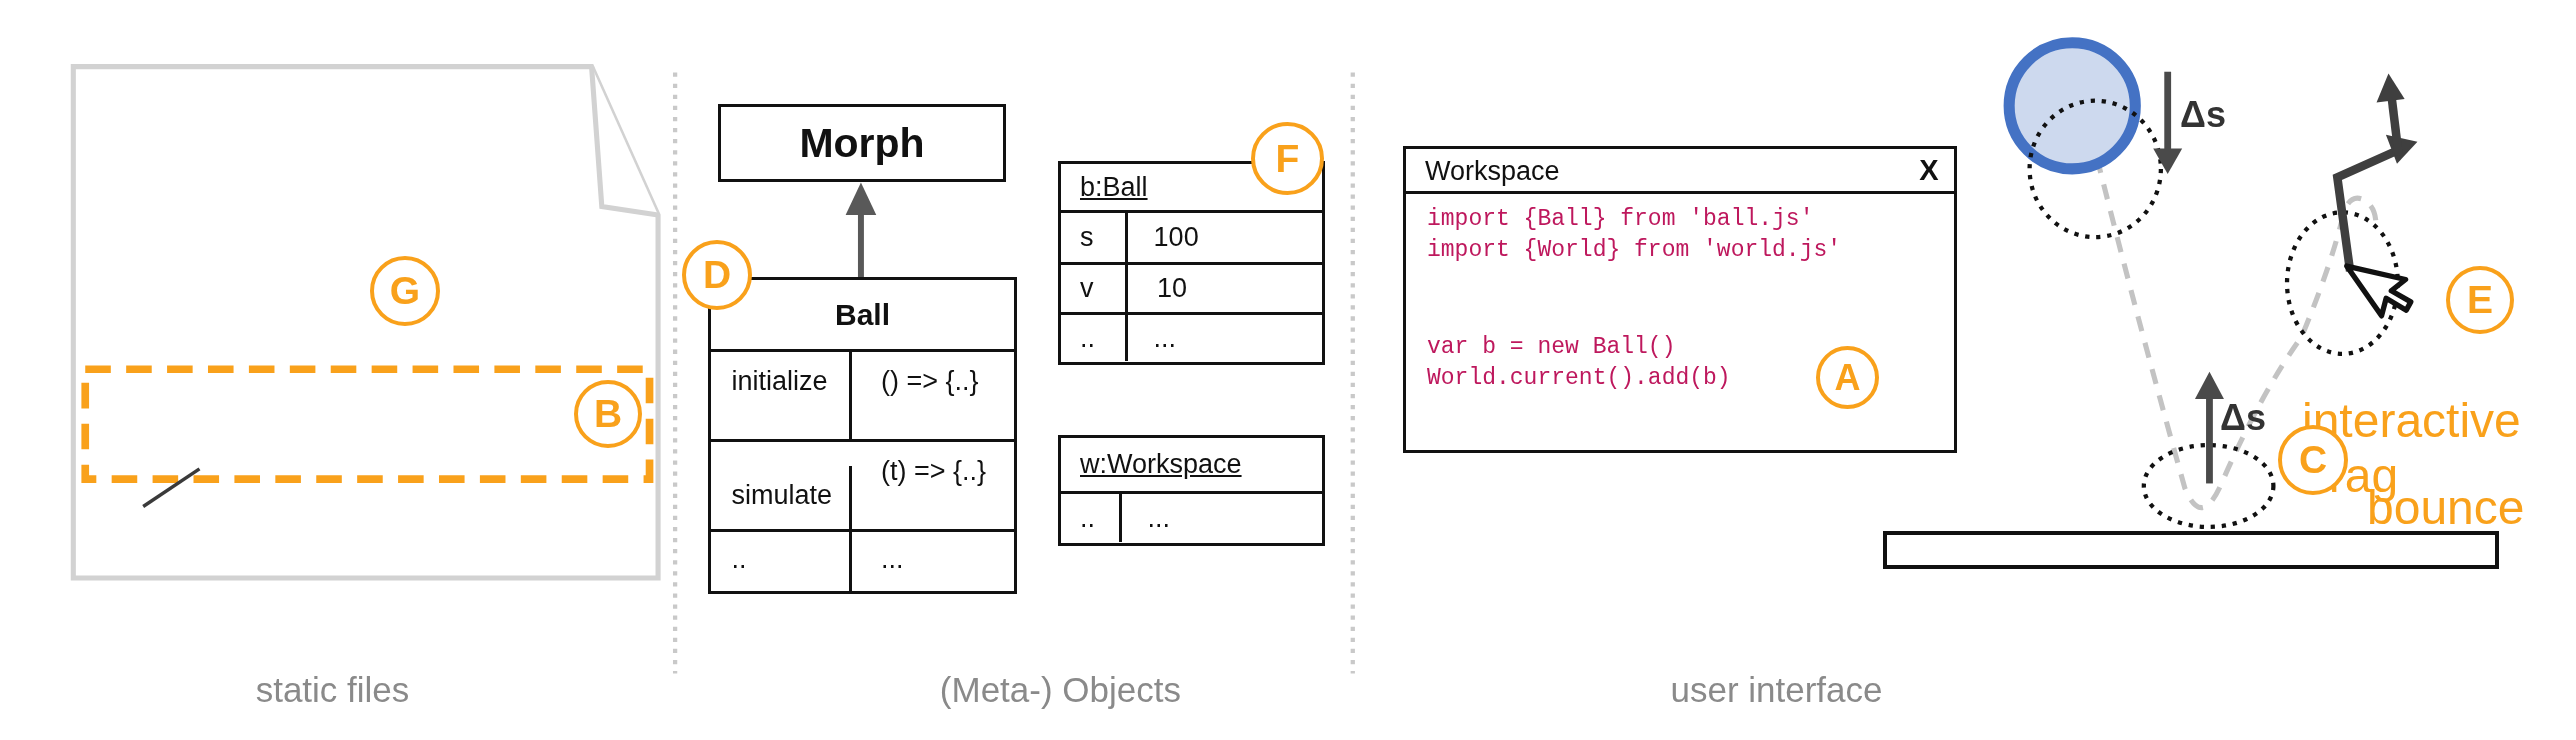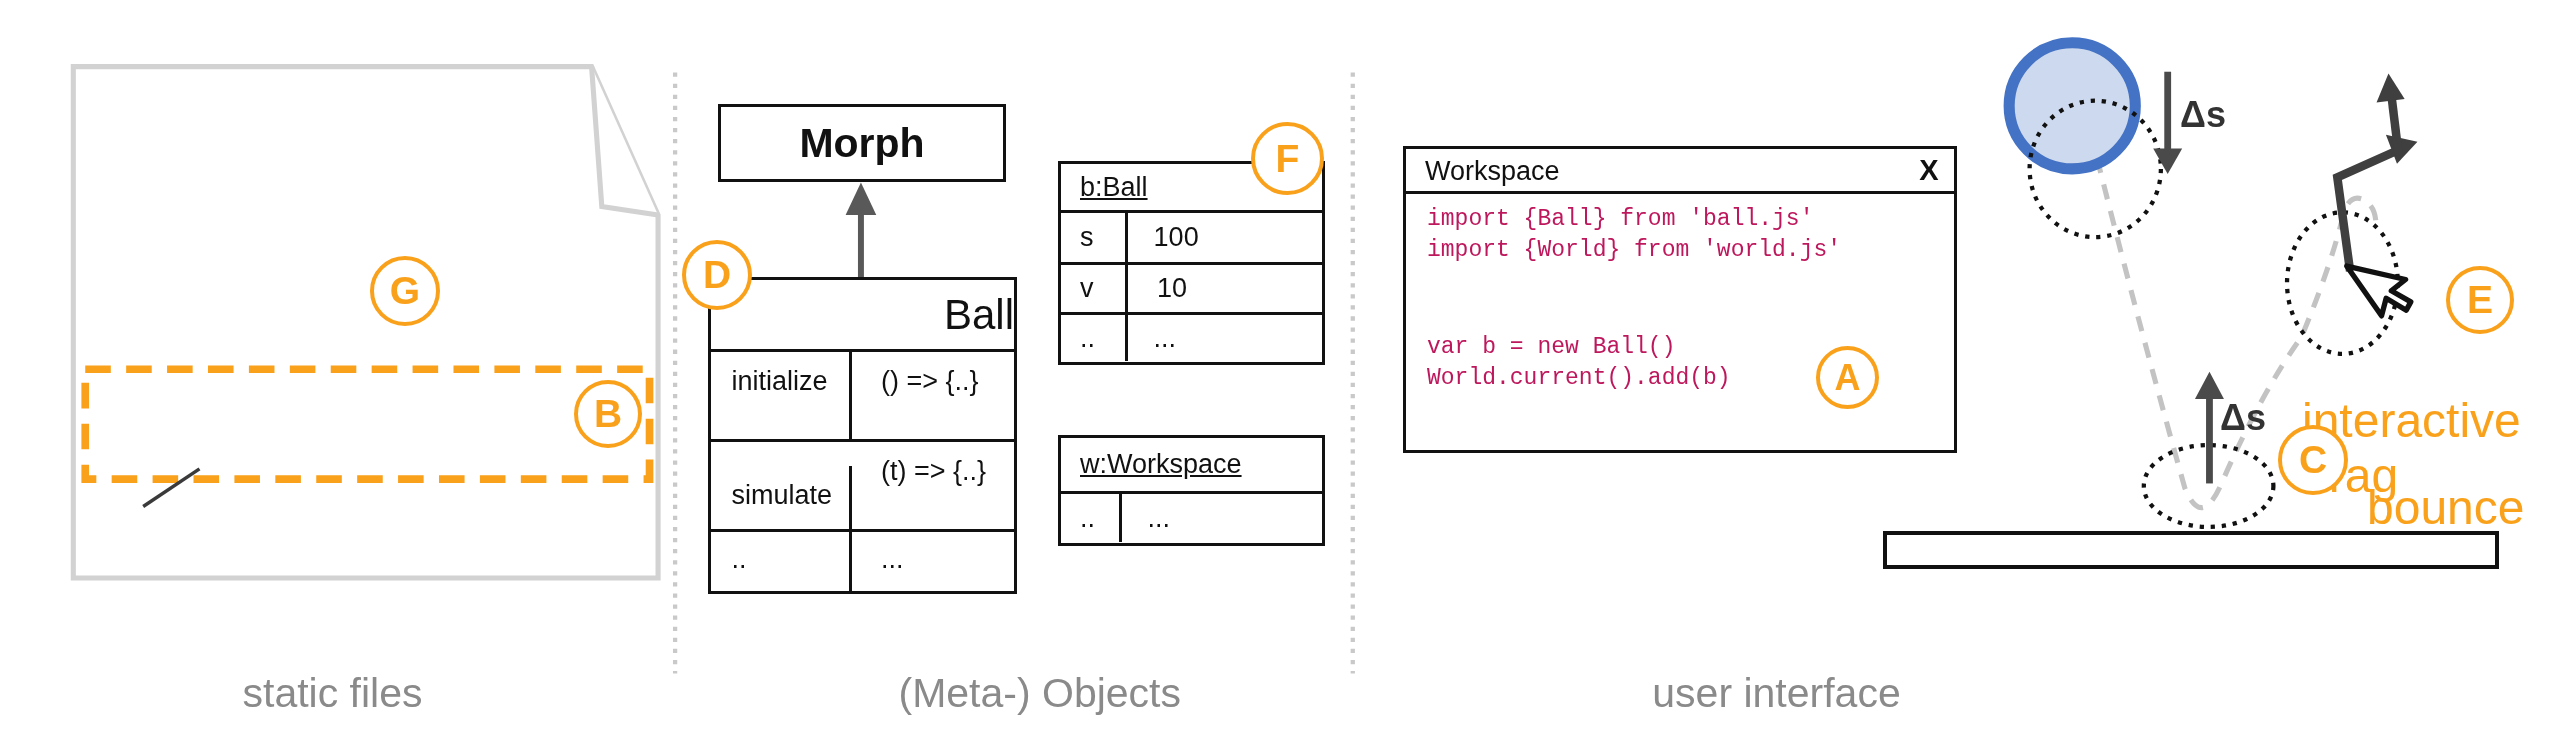--- a/index.html
+++ b/index.html
@@ -2,31 +2,31 @@
 <html style="font-size:13.6px"><head>
 <meta charset="utf-8">
 <style>
   html,body{margin:0;padding:0;background:#ffffff;}
   #canvas{position:relative;width:2576px;height:741px;background:#ffffff;overflow:hidden;
           font-family:"Liberation Sans", sans-serif;}
   .abs{position:absolute;}
   .mono{font-family:"Liberation Mono","DejaVu Sans Mono",monospace;font-size:24px;color:#222;white-space:pre;}
   .wmono{font-family:"Liberation Mono","DejaVu Sans Mono",monospace;font-size:23px;color:#be185d;white-space:pre;}
   .filename{font-size:38px;color:#a9a9a9;letter-spacing:-0.9px;}
-  .section-label{font-size:41px;color:#8a8a8a;text-align:center;}
+  .section-label{font-size:35px;color:#8a8a8a;text-align:center;}
   .badge{position:absolute;border:4.3px solid #F9A11B;border-radius:50%;background:#ffffff;
          color:#F9A11B;font-weight:bold;display:flex;align-items:center;justify-content:center;
          font-size:39px;box-sizing:border-box;z-index:6;}
   
   .tbl{position:absolute;border:3.4px solid #111;box-sizing:border-box;background:#fff;z-index:3;}
   .tbl-header{box-sizing:border-box;display:flex;align-items:center;}
   .tbl-row{box-sizing:border-box;border-top:3.4px solid #111;display:flex;}
   .cell{box-sizing:border-box;display:flex;}
   .cell-left{border-right:3.4px solid #111;}
-  .ball-title{width:100%;text-align:right;font-weight:normal;font-size:42px;color:#111;}
+  .ball-title{width:100%;text-align:center;font-weight:bold;font-size:30px;color:#111;}
   .morphbox{position:absolute;border:3.4px solid #111;box-sizing:border-box;display:flex;
             align-items:center;justify-content:center;background:#fff;z-index:3;}
   .obj-title{font-size:27px;color:#111;text-decoration:underline;}
   .obj-cell{font-size:27px;color:#111;}
   
   .window{position:absolute;border:3.4px solid #111;box-sizing:border-box;background:#fff;z-index:3;}
   .window-titlebar{height:45px;border-bottom:3.4px solid #111;box-sizing:border-box;position:relative;}
   .window-title{position:absolute;left:19px;top:6.8px;font-size:27px;color:#111;}
   .window-close{position:absolute;right:15.3px;top:5.1px;font-size:29px;font-weight:bold;color:#111;cursor:default;}
   .orange-label{color:#F9A11B;font-size:48px;margin-top:40px;}

